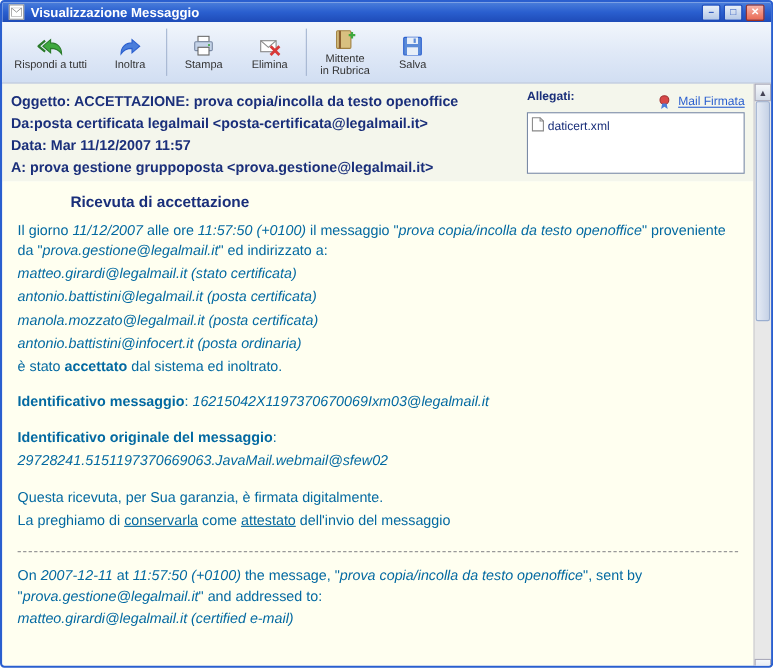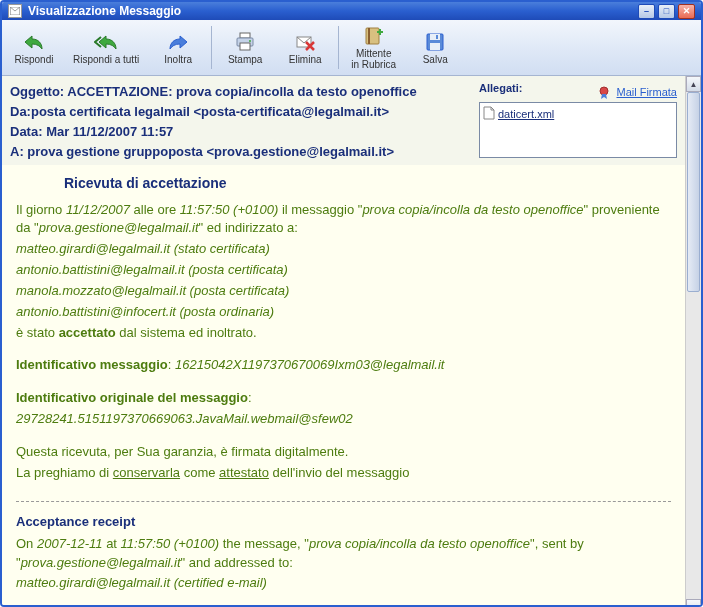--- a/index.html
+++ b/index.html
@@ -16,27 +16,27 @@
 .tool-icon { width: 24px; height: 22px; display: flex; align-items: center; justify-content: center; margin-bottom: 1px; }
 .tool-sep { width: 1px; background: #a5b5d1; margin: 4px 3px; }
 .content-wrap { display: flex; height: calc(100% - 64px); }
 .main-col { flex: 1; display: flex; flex-direction: column; overflow: hidden; }
 .hdr-row { background: #f4f6ec; padding: 6px 8px 2px; border-bottom: 0; display: flex; gap: 8px; }
 .hdr-left { flex: 1; color: #1a2f7a; font-size: 13px; line-height: 1.55; font-weight: bold; }
 .hdr-left b { color: #1a2f7a; }
 .attach-box { width: 230px; padding-left: 32px; }
 .attach-label { font-weight: bold; color: #1a2f7a; font-size: 11px; }
 .attach-list { background: #fff; border: 1px solid #7a8aa5; height: 56px; padding: 3px; margin-top: 2px; font-size: 11px; color: #1a2f7a; }
-.attach-item { display: flex; align-items: center; gap: 3px; cursor: pointer; text-decoration: underline; }
+.attach-item { display: flex; align-items: center; gap: 3px; cursor: pointer; }
 .mail-signed { text-align: right; font-size: 11px; margin-top: 4px; }
 .mail-signed a { color: #2a5fcf; text-decoration: underline; }
 .mail-signed-icon { display: inline-flex; width: 14px; height: 14px; vertical-align: middle; margin-right: 2px; }
 .body-area { flex: 1; overflow-y: auto; background: #fffff0; padding: 10px 14px; }
 .body-area h3 { color: #1a2f7a; font-size: 14px; margin-bottom: 10px; font-weight: bold; padding-left: 48px; }
-.body-area p { color: #4d7c0f; font-size: 13px; line-height: 1.45; margin-bottom: 2px; }
+.body-area p { color: #0369a1; font-size: 13px; line-height: 1.45; margin-bottom: 2px; }
 .body-area .sep { margin-top: 14px; }
 .body-area b { font-weight: bold; }
 .body-area i { font-style: italic; }
 .body-area u { text-decoration: underline; }
 .hr-line { border: none; border-top: 1px dashed #999; margin: 18px 0 12px; }
 .sub-h { color: #1a2f7a; font-size: 13px; font-weight: bold; margin-bottom: 6px; }
 .scrollbar-col { width: 16px; background: #e8e8e8; border-left: 1px solid #ccc; position: relative; }
 .scroll-arrow { height: 16px; background: linear-gradient(to bottom, #f4f7fb, #d4dce8); border: 1px solid #aab; display: flex; align-items: center; justify-content: center; font-size: 8px; color: #445; cursor: pointer; }
 .scroll-thumb { position: absolute; top: 16px; left: 1px; right: 1px; height: 200px; background: linear-gradient(to right, #e5ebf5, #c6d2e6); border: 1px solid #9aaed0; border-radius: 2px; cursor: pointer; }
 </style>
@@ -52,28 +52,20 @@
   </span>
   <span class="titlebar-text">Visualizzazione Messaggio</span>
   <div class="win-controls">
     <div class="win-btn">–</div>
     <div class="win-btn">□</div>
     <div class="win-btn close">✕</div>
   </div>
 </div>
 
 <div class="toolbar">
-  <div class="tool-btn">
-    <span class="tool-icon">
-        <svg width="22" height="18" viewBox="0 0 22 18">
-          <path d="M9 3 L2 9 L9 15 L9 11 C14 11 17 13 19 16 C19 10 15 6 9 6 Z" fill="#3fa93f" stroke="#2a7a2a"></path>
-        </svg>
-      </span>
-    <span>Rispondi</span>
-  </div>
   <div class="tool-btn">
     <span class="tool-icon">
         <svg width="24" height="18" viewBox="0 0 24 18">
           <path d="M7 4 L1 9 L7 14" fill="none" stroke="#2a7a2a" stroke-width="2"></path>
           <path d="M12 3 L5 9 L12 15 L12 11 C17 11 20 13 22 16 C22 10 18 6 12 6 Z" fill="#3fa93f" stroke="#2a7a2a"></path>
         </svg>
       </span>
     <span>Rispondi a tutti</span>
   </div>
   <div class="tool-btn">
@@ -178,21 +170,20 @@
       <p><i>antonio.battistini@legalmail.it (posta certificata)</i></p>
       <p><i>manola.mozzato@legalmail.it (posta certificata)</i></p>
       <p><i>antonio.battistini@infocert.it (posta ordinaria)</i></p>
       <p><span>è stato </span><b>accettato</b><span> dal sistema ed inoltrato.</span></p>
       <p class="sep"><b>Identificativo messaggio</b>: <i>16215042X1197370670069Ixm03@legalmail.it</i></p>
       <p class="sep"><b>Identificativo originale del messaggio</b>:</p>
       <p><i>29728241.5151197370669063.JavaMail.webmail@sfew02</i></p>
       <p class="sep">Questa ricevuta, per Sua garanzia, è firmata digitalmente.</p>
       <p><span>La preghiamo di </span><u>conservarla</u><span> come </span><u>attestato</u><span> dell'invio del messaggio</span></p>
       <hr class="hr-line">
-      <div class="sub-h">Acceptance receipt</div>
       <p style="margin-top:6px">
         <span>On </span><i>2007-12-11</i><span> at </span><i>11:57:50 (+0100)</i><span> the message, "</span><i>prova copia/incolla da testo openoffice</i><span>", sent by "</span><i>prova.gestione@legalmail.it</i><span>" and addressed to:</span>
       </p>
       <p><i>matteo.girardi@legalmail.it (certified e-mail)</i></p>
     </div>
   </div>
 
   <div class="scrollbar-col">
     <div class="scroll-arrow">▲</div>
     <div class="scroll-thumb"></div>

